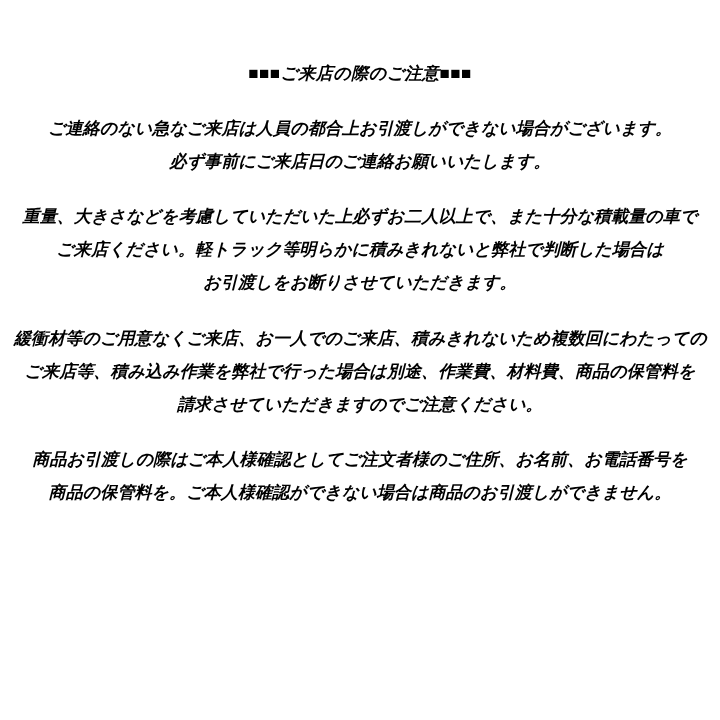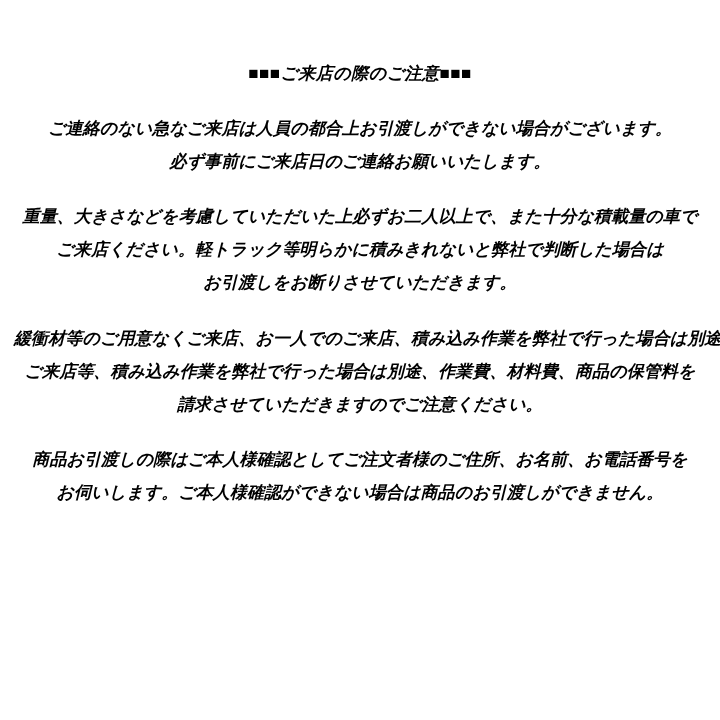--- a/index.html
+++ b/index.html
@@ -62,23 +62,23 @@
   </div>
 
 
   <div class="para">
     <span class="line">重量、大きさなどを考慮していただいた上必ずお二人以上で、また十分な積載量の車で</span>
     <span class="line">ご来店ください。軽トラック等明らかに積みきれないと弊社で判断した場合は</span>
     <span class="line">お引渡しをお断りさせていただきます。</span>
   </div>
 
   <div class="para">
-    <span class="line">緩衝材等のご用意なくご来店、お一人でのご来店、積み込み作業を弊社で行った場合は別途</span>
+    <span class="line">緩衝材等のご用意なくご来店、お一人でのご来店、積みきれないため複数回にわたっての</span>
     <span class="line">ご来店等、積み込み作業を弊社で行った場合は別途、作業費、材料費、商品の保管料を</span>
     <span class="line">請求させていただきますのでご注意ください。</span>
   </div>
 
   <div class="para">
     <span class="line">商品お引渡しの際はご本人様確認としてご注文者様のご住所、お名前、お電話番号を</span>
-    <span class="line">お伺いします。ご本人様確認ができない場合は商品のお引渡しができません。</span>
+    <span class="line">商品の保管料を。ご本人様確認ができない場合は商品のお引渡しができません。</span>
   </div>
 
 </div>
 
 </body></html>

